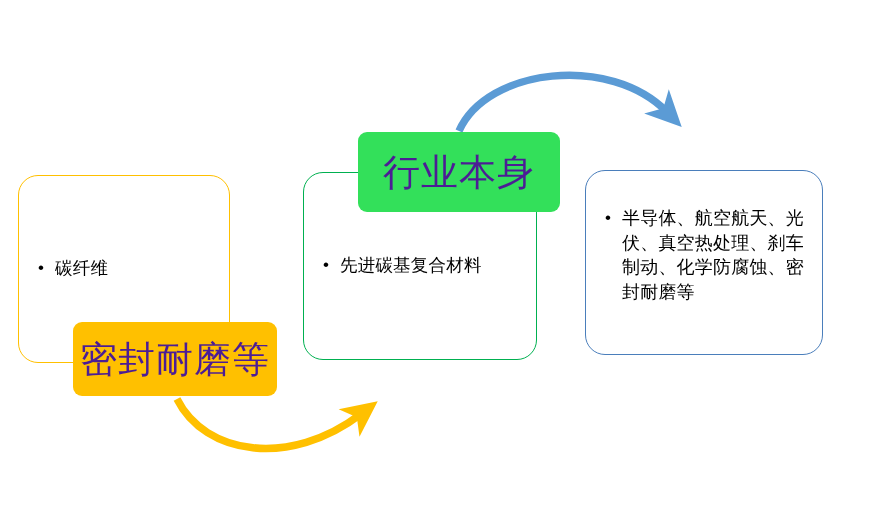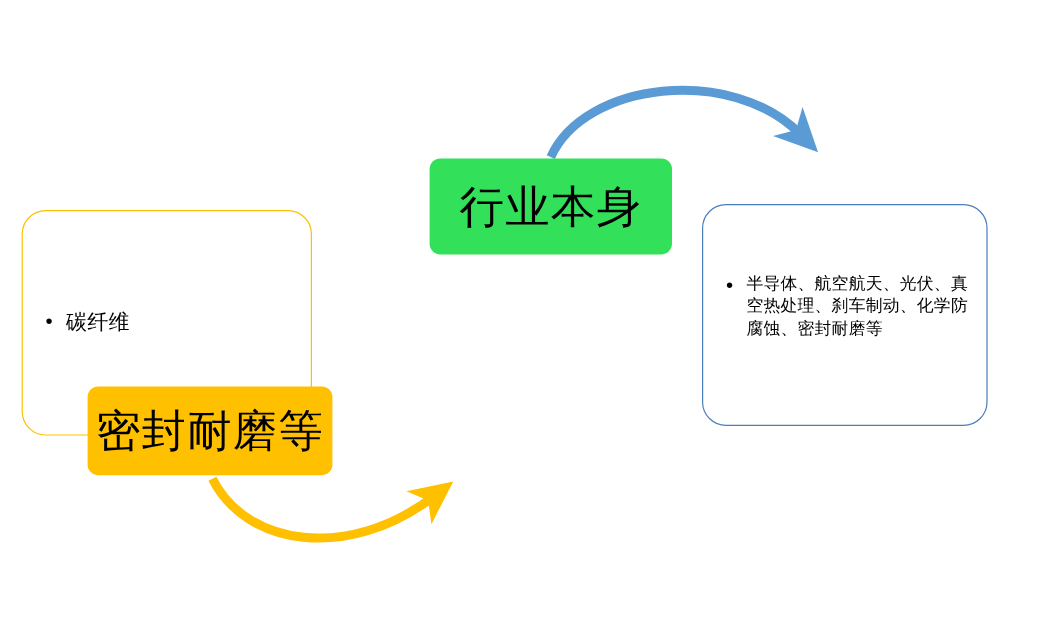--- a/index.html
+++ b/index.html
@@ -24,21 +24,21 @@
   .content-box {
     position: absolute;
     box-sizing: border-box;
     background: #FFFFFF;
     border-style: solid;
     border-width: 1.4px;
     border-radius: 20px;
   }
   #box-upstream {
     left: 18px;  top: 175px;
-    width: 242px; height: 188px;
+    width: 212px; height: 188px;
     border-color: #FFC000;
   }
   #box-self {
     left: 303px; top: 172px;
     width: 234px; height: 188px;
     border-color: #00B050;
   }
   #box-downstream {
     left: 585px; top: 170px;
     width: 238px; height: 185px;
@@ -65,33 +65,33 @@
   }
   .bullet-item::before {
     content: "•";
     position: absolute;
     left: 3px;
     top: -0.5px;
     font-size: 17px;
     color: #000000;
   }
   #box-downstream .bullet-item {
-    font-size: 14px;
+    font-size: 18px;
     line-height: 1.36;
   }
   #box-downstream .bullet-list { top: 46%; }
 
   
   .badge {
     position: absolute;
     display: flex;
     align-items: center;
     justify-content: center;
     border-radius: 9px;
-    color: #000000;
+    color: #4c1d95;
     font-size: 37px;
     font-weight: 400;
     letter-spacing: 1px;
     line-height: 1;
     white-space: nowrap;
     box-sizing: border-box;
     text-align: right;
   }
   #badge-upstream {
     left: 73px; top: 322px;
@@ -136,20 +136,25 @@
 
     <path d="M 459 131 C 487 68, 610 54, 667 112" fill="none" stroke="#5B9BD5" stroke-width="7.5" stroke-linecap="butt" marker-end="url(#head-blue)"></path>
   </svg>
 
   <div class="content-box" id="box-upstream">
     <div class="bullet-list">
       <div class="bullet-item">碳纤维</div>
     </div>
   </div>
 
+  <div class="content-box" id="box-self">
+    <div class="bullet-list">
+      <div class="bullet-item">先进碳基复合材料</div>
+    </div>
+  </div>
 
   <div class="content-box" id="box-downstream">
     <div class="bullet-list">
       <div class="bullet-item">半导体、航空航天、光伏、真空热处理、刹车制动、化学防腐蚀、密封耐磨等</div>
     </div>
   </div>
 
   <div class="badge" id="badge-upstream">密封耐磨等</div>
 
   <div class="badge" id="badge-self">行业本身</div>

